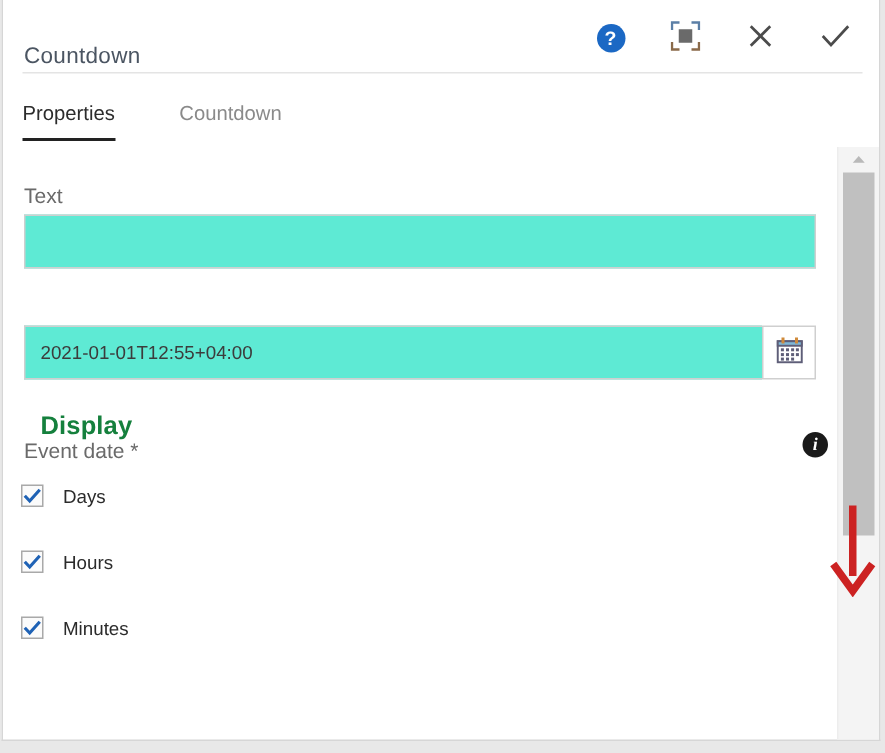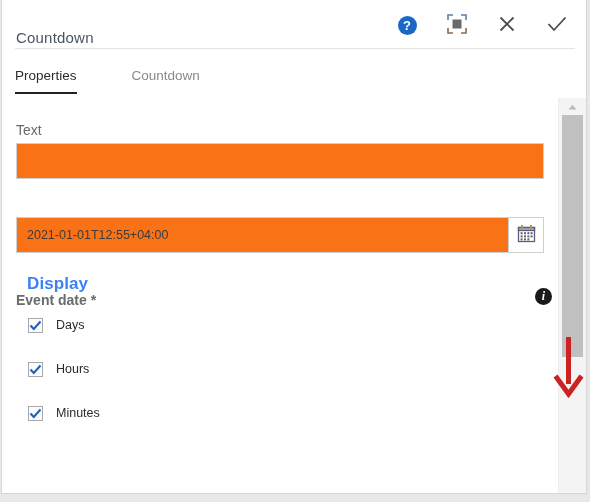--- a/index.html
+++ b/index.html
@@ -92,21 +92,21 @@
     text-align: center;
     font-family: "Liberation Sans", sans-serif;
   }
 
   
   .tabs {
     position: absolute;
     left: 13px;
     top: 62px;
     display: flex;
-    gap: 12px;
+    gap: 0px;
   }
   .tab {
     position: relative;
     font-size: 13.5px;
     color: #8a8a8a;
     padding: 6px 0 11px 0;
     margin-right: 43px;
     cursor: pointer;
     white-space: nowrap;
   }
@@ -137,36 +137,36 @@
     position: absolute;
     font-size: 14px;
     color: #6a6a6a;
     white-space: nowrap;
   }
 
   .textbox {
     position: absolute;
     box-sizing: border-box;
     border: 1px solid #cfcfcf;
-    background: #f97316;
+    background: #5eead4;
     font-size: 12.5px;
     color: #3c3c3c;
     padding: 0 10px;
     outline: none;
     font-family: "Liberation Sans", sans-serif;
   }
 
   #text-input {
     left: 14px;
     top: 45px;
     width: 528px;
     height: 36px;
   }
 
-  #eventdate-label { left: 14px; top: 194px; font-weight: bold; }
+  #eventdate-label { left: 14px; top: 194px; }
   #text-label { left: 14px; top: 24px; }
 
   .info-icon {
     position: absolute;
     left: 533px;
     top: 190px;
     width: 17px;
     height: 17px;
     border-radius: 50%;
     background: #1a1a1a;
@@ -210,29 +210,29 @@
     cursor: pointer;
     padding: 0;
   }
 
   .section-title {
     position: absolute;
     left: 25px;
     top: 176px;
     font-size: 17px;
     font-weight: bold;
-    color: #3b82f6;
+    color: #15803d;
     letter-spacing: 0.1px;
   }
 
   .check-row {
     position: absolute;
-    left: 26px;
-    display: flex;
-    align-items: flex-start;
+    left: 12px;
+    display: flex;
+    align-items: flex-end;
     cursor: pointer;
     height: 20px;
   }
   .cb {
     width: 15px;
     height: 15px;
     box-sizing: border-box;
     border: 1px solid #a9a9a9;
     background: #fbfbfb;
     position: relative;

